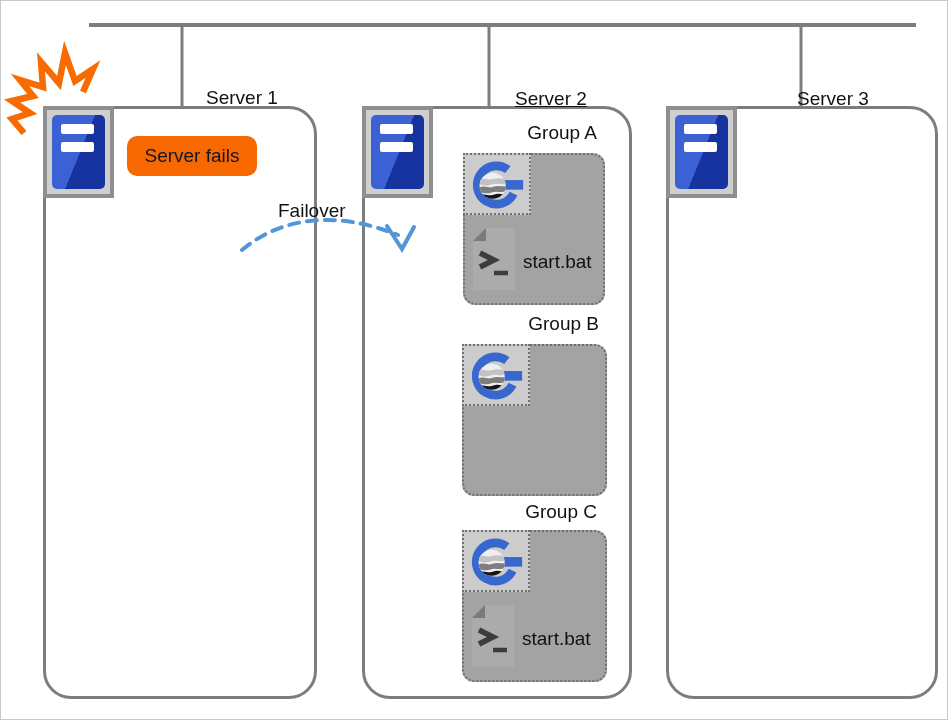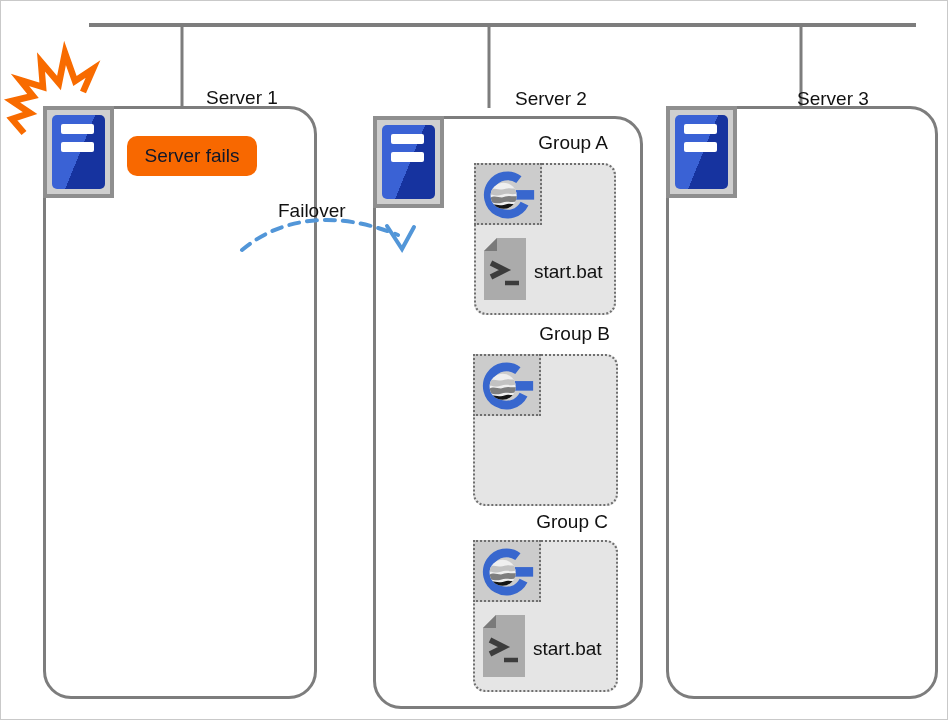--- a/index.html
+++ b/index.html
@@ -9,27 +9,27 @@
     font-family:"Liberation Sans",sans-serif;color:#111;
   }
   svg.layer{position:absolute;left:0;top:0;pointer-events:none;}
   #bg-layer{z-index:0;}
   #fg-layer{z-index:5;}
   .server-box{
     position:absolute;top:105px;width:274px;height:593px;background:#ffffff;
     border:3px solid #7d7d7d;border-radius:28px;box-sizing:border-box;z-index:1;
   }
   #server-box-1{left:42px;}
-  #server-box-2{left:372px;width:270px;margin-top:10px;}
+  #server-box-2{left:361px;width:270px;}
   #server-box-3{left:665px;width:272px;}
   .server-name{
     position:absolute;font-size:19px;z-index:2;white-space:nowrap;margin-top:14px;
   }
   #server-name-1{left:205px;top:72px;}
-  #server-name-2{left:514px;top:73px;}
+  #server-name-2{left:514px;top:73px;text-decoration:underline;}
   #server-name-3{left:796px;top:73px;}
   .server-icon{
     position:absolute;left:-3px;top:-3px;width:63px;height:84px;
     background:#cfcfcf;border:4px solid #8f8f8f;z-index:2;
     display:flex;align-items:center;justify-content:center;
   }
   .server-icon .tower{
     width:53px;height:74px;border-radius:5px;
     background:linear-gradient(112deg,#3a62d5 0%,#3a62d5 52%,#16339f 52%);
     padding-top:9px;box-sizing:border-box;
@@ -44,21 +44,21 @@
     display:flex;align-items:center;justify-content:center;z-index:3;
   }
   .failover-label{position:absolute;left:233px;top:199px;font-size:19px;z-index:4;margin-left:44px;}
   .group-label{
     position:absolute;font-size:19px;white-space:nowrap;z-index:3;
   }
   #group-label-a{right:32px;top:13px;}
   #group-label-b{right:30px;top:204px;}
   #group-label-c{right:32px;top:392px;}
   .group-box{
-    position:absolute;background:#e5e5e5;border:2px dotted #6f6f6f;
+    position:absolute;background:#a3a3a3;border:2px dotted #6f6f6f;
     border-radius:12px;box-sizing:border-box;z-index:2;
   }
   #group-box-a{left:98px;top:44px;width:142px;height:152px;}
   #group-box-b{left:97px;top:235px;width:145px;height:152px;}
   #group-box-c{left:97px;top:421px;width:145px;height:152px;}
   .app-icon{
     position:absolute;left:-2px;top:-2px;width:68px;height:62px;
     background:#cccccc;border:2px dotted #6f6f6f;box-sizing:border-box;
     display:flex;align-items:center;justify-content:center;
   }

